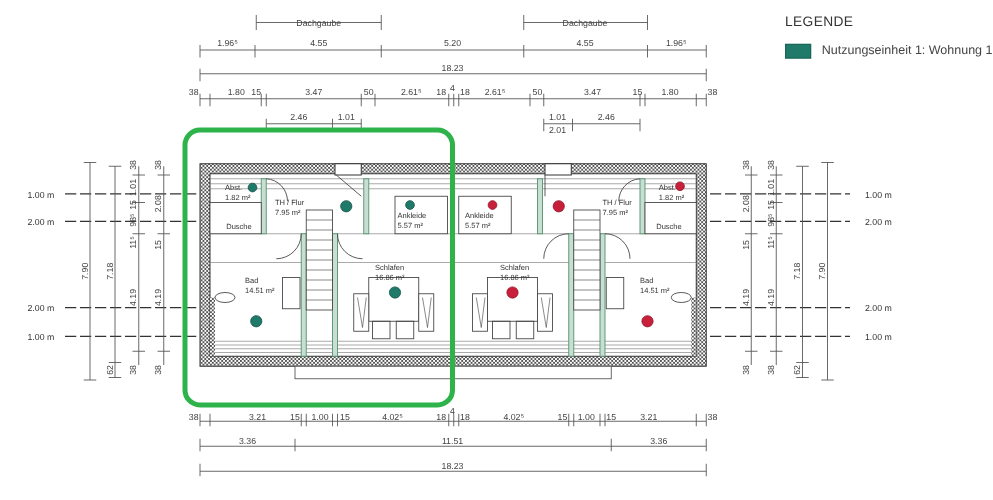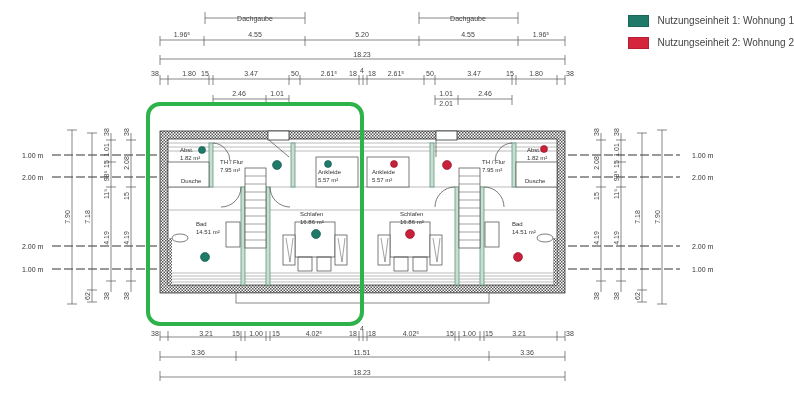--- a/index.html
+++ b/index.html
@@ -381,21 +381,18 @@
     <text class="dim-text" x="519" y="336" text-anchor="middle">3.21</text>
     <text class="dim-text" x="570" y="336" text-anchor="middle">38</text>
     <text class="dim-text" x="198" y="355" text-anchor="middle">3.36</text>
     <text class="dim-text" x="362" y="355" text-anchor="middle">11.51</text>
     <text class="dim-text" x="527" y="355" text-anchor="middle">3.36</text>
     <text class="dim-text" x="362" y="375" text-anchor="middle">18.23</text>
   </g>
 </svg>
 
 <div class="legend">
+  <div class="legend-title">LEGENDE</div>
   <div class="legend-row">
     <div class="swatch" style="background:#1f7a6a"></div>
     <span class="legend-label">Nutzungseinheit 1: Wohnung 1</span>
   </div>
-  <div class="legend-row">
-    <div class="swatch" style="background:#d4253c"></div>
-    <span class="legend-label">Nutzungseinheit 2: Wohnung 2</span>
-  </div>
 </div>
 
 </body></html>

